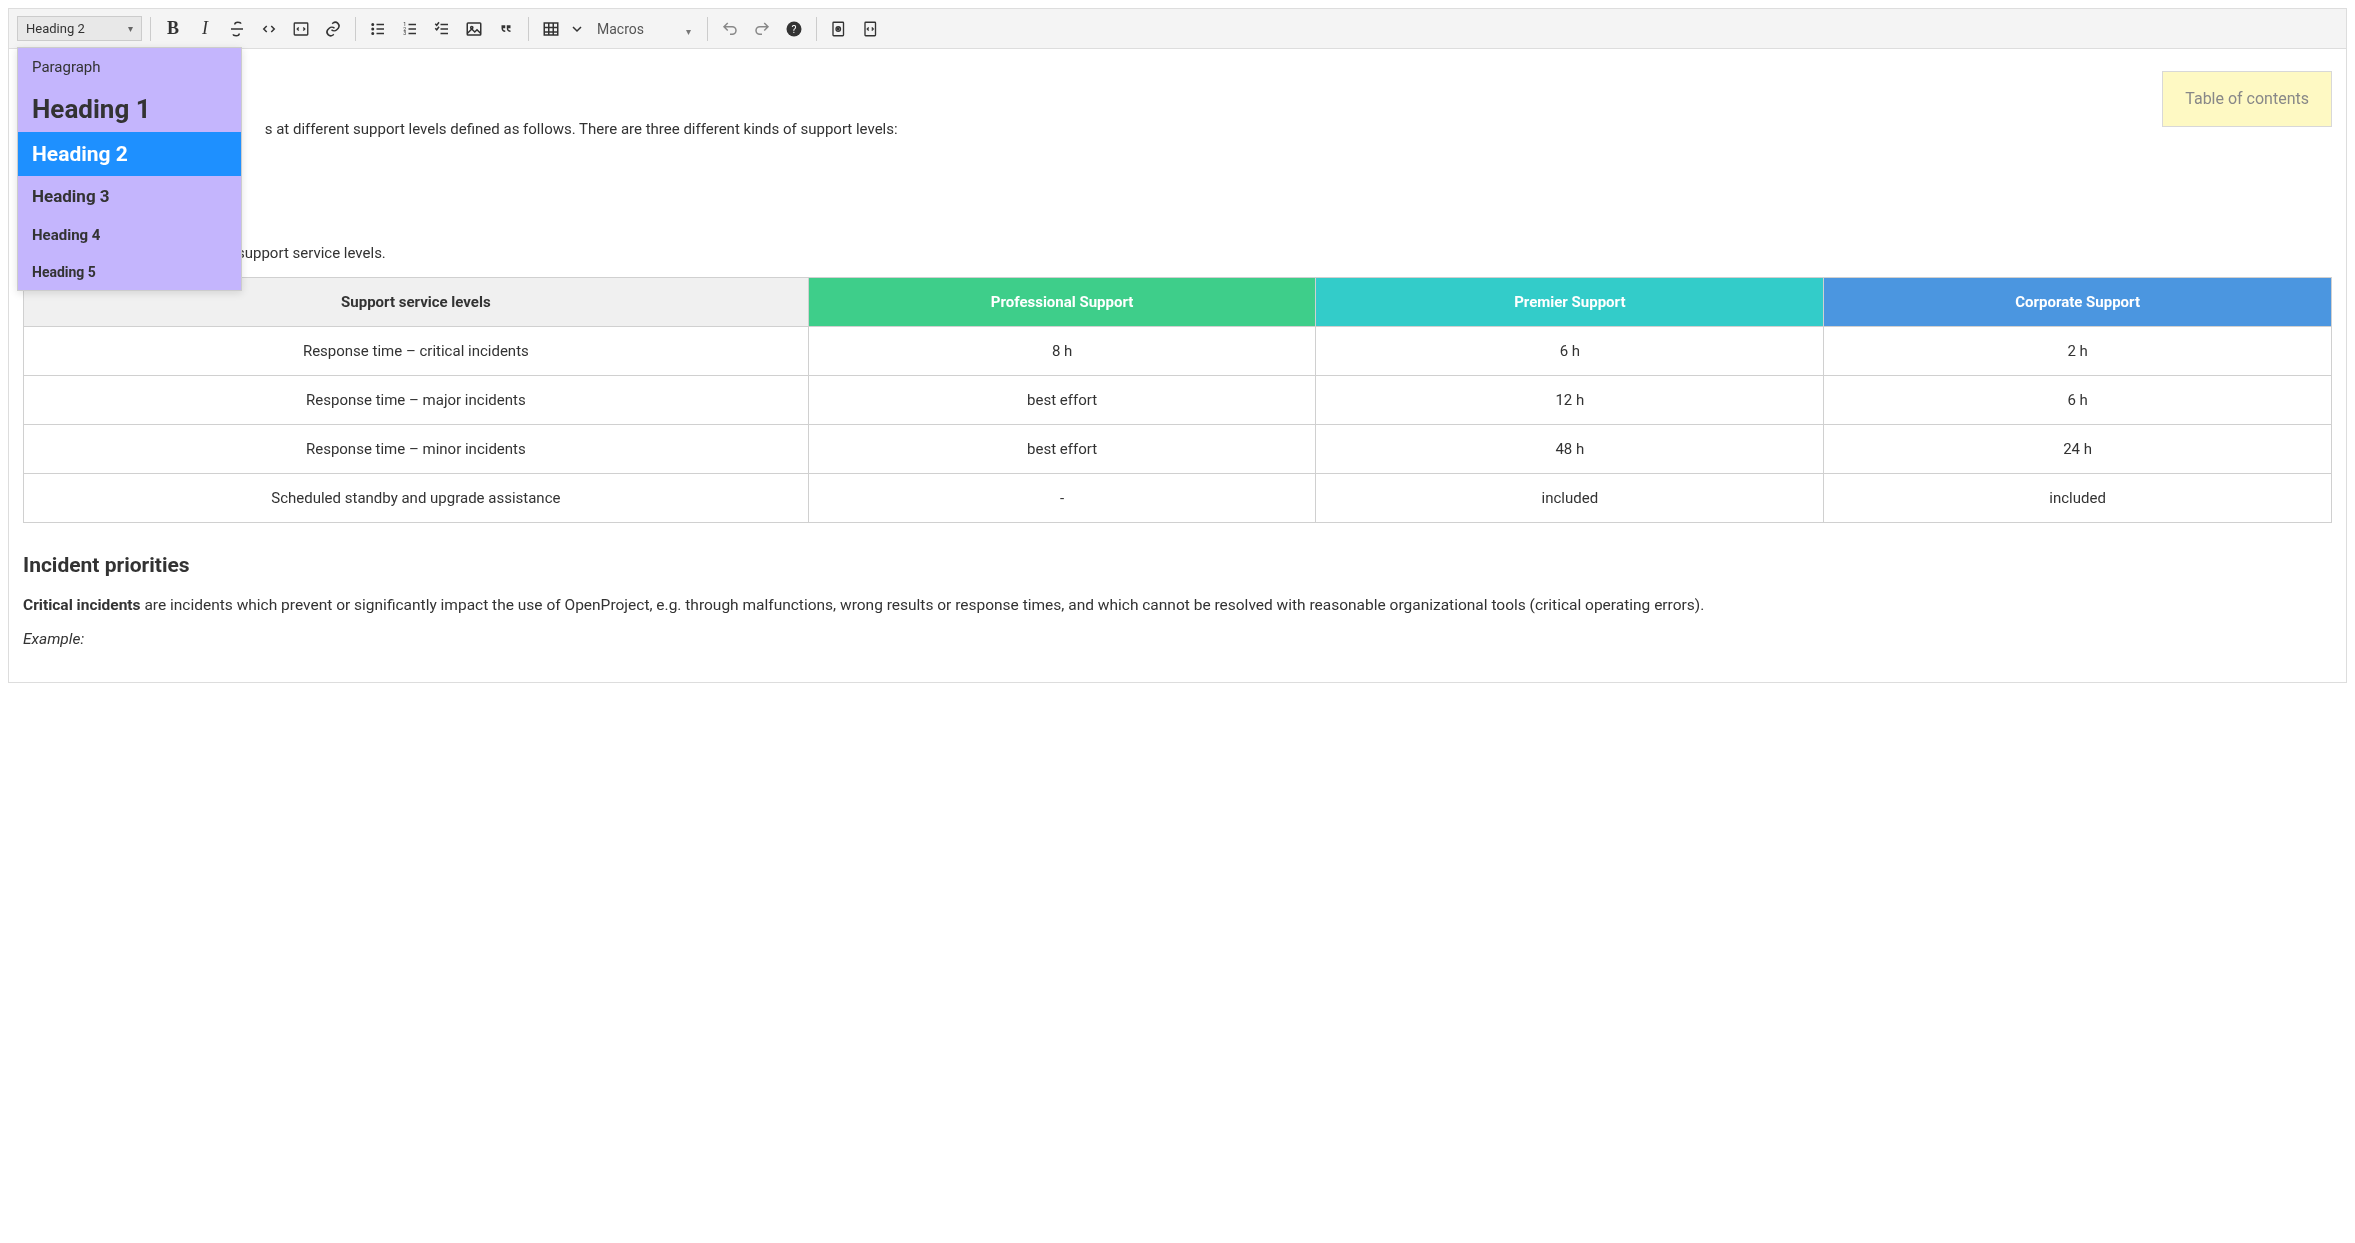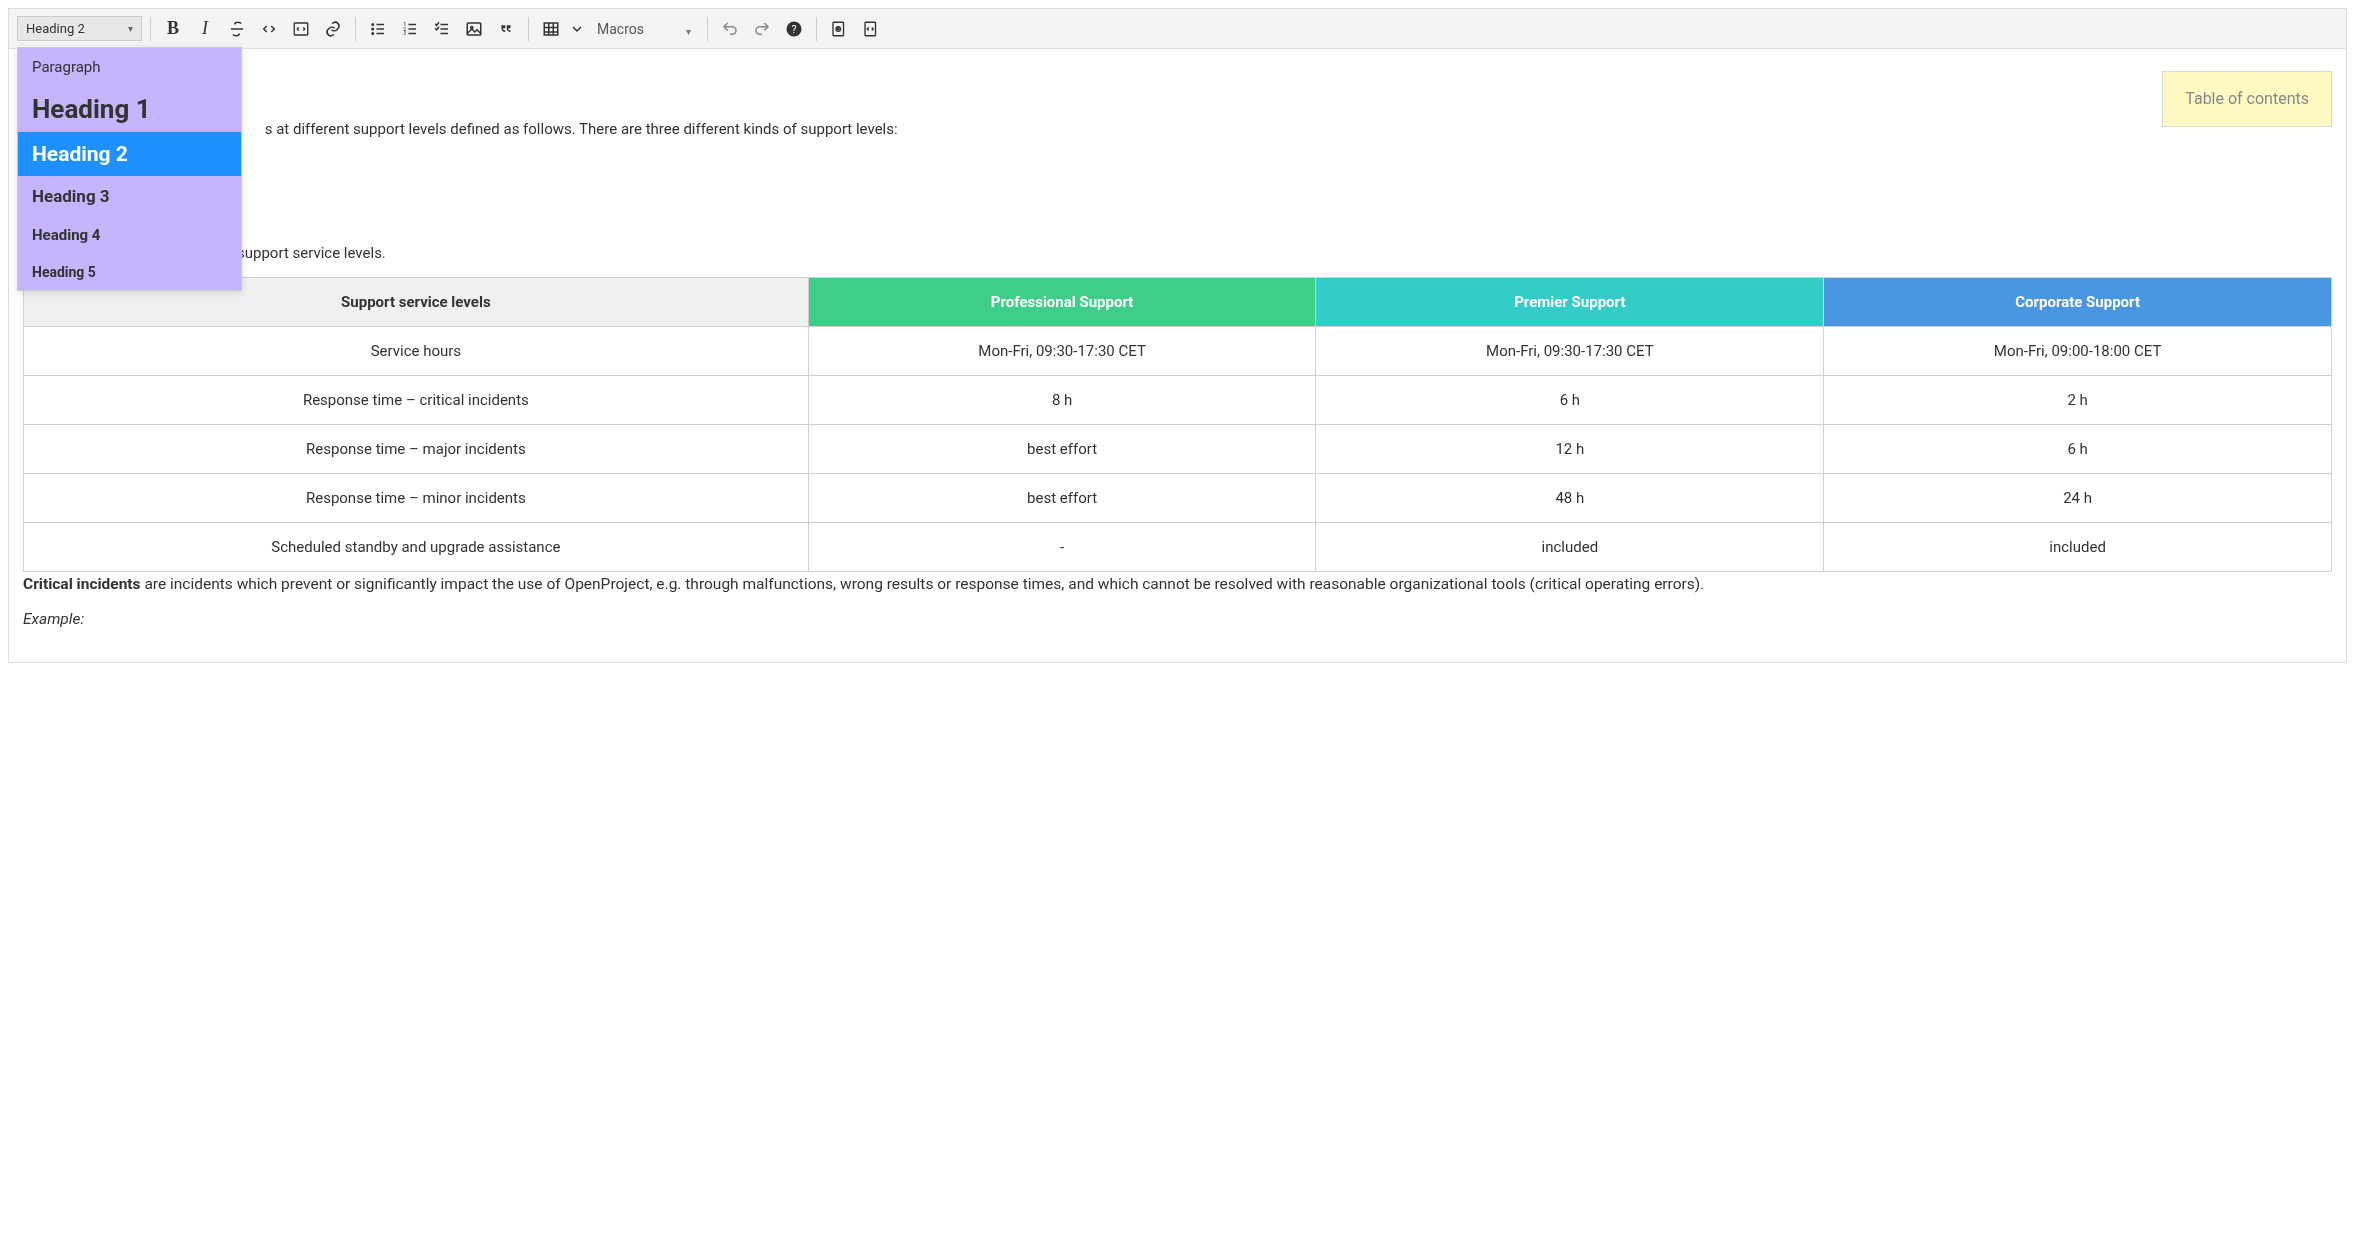--- a/index.html
+++ b/index.html
@@ -298,26 +298,20 @@
     <table class="support">
       <thead>
         <tr>
           <th class="th-main">Support service levels</th>
           <th class="th-pro">Professional Support</th>
           <th class="th-prem">Premier Support</th>
           <th class="th-corp">Corporate Support</th>
         </tr>
       </thead>
       <tbody id="support-tbody">
-          <tr>
-            <td>Service hours</td>
-            <td>Mon-Fri, 09:30-17:30 CET</td>
-            <td>Mon-Fri, 09:30-17:30 CET</td>
-            <td>Mon-Fri, 09:00-18:00 CET</td>
-          </tr>
           <tr>
             <td>Response time – critical incidents</td>
             <td>8 h</td>
             <td>6 h</td>
             <td>2 h</td>
           </tr>
           <tr>
             <td>Response time – major incidents</td>
             <td>best effort</td>
             <td>12 h</td>
@@ -331,18 +325,19 @@
           </tr>
           <tr>
             <td>Scheduled standby and upgrade assistance</td>
             <td>-</td>
             <td>included</td>
             <td>included</td>
           </tr>
         </tbody>
     </table>
 
+    <h2 class="section-h2">Incident priorities</h2>
     <p class="para">
       <strong>Critical incidents</strong><span> are incidents which prevent or significantly impact the use of OpenProject, e.g. through malfunctions, wrong results or response times, and which cannot be resolved with reasonable organizational tools (critical operating errors).</span>
     </p>
     <p class="para example-label">Example:</p>
   </div>
 </div>
 
 </body></html>

